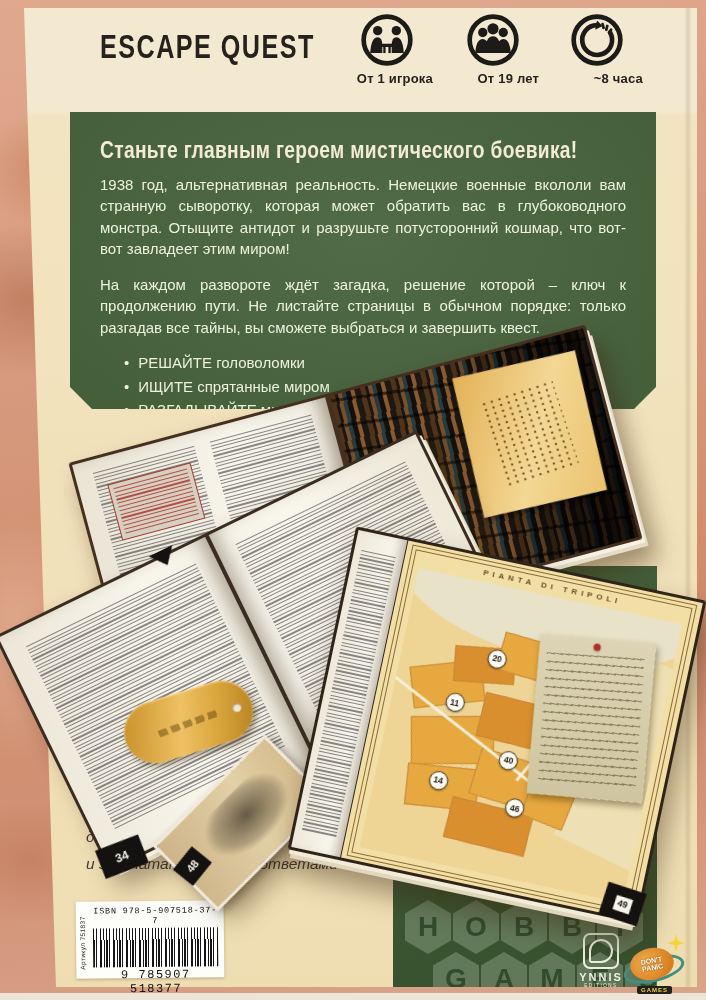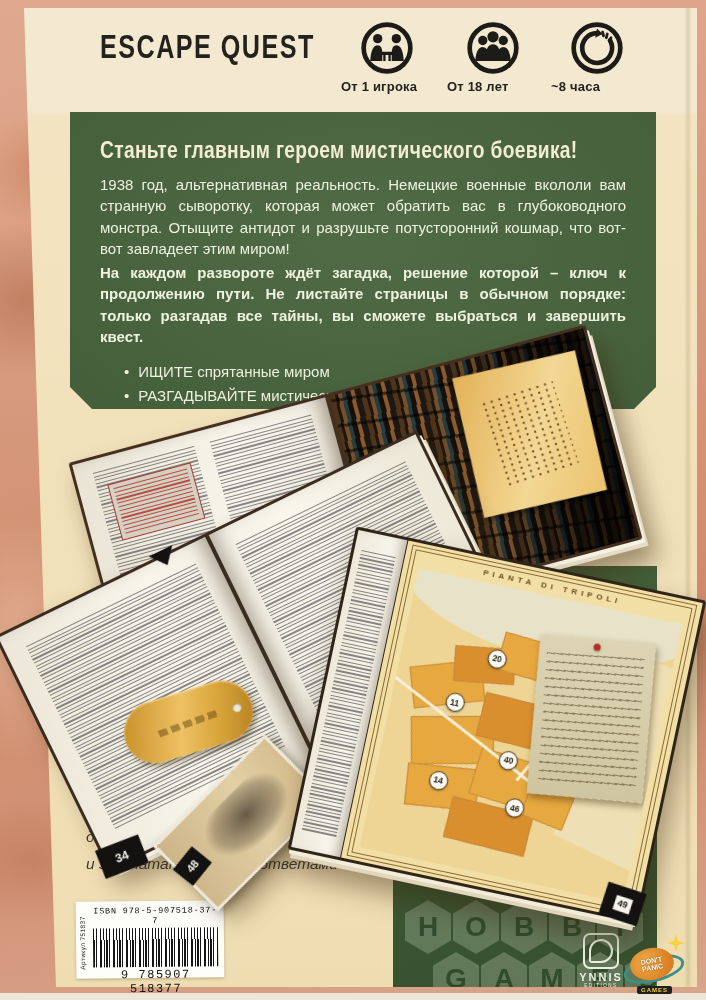--- a/index.html
+++ b/index.html
@@ -17,35 +17,35 @@
   .page{
     position:absolute;top:8px;left:0;right:9px;bottom:13px;z-index:1;
     background:linear-gradient(#f3e9d1 0%,#f3e9d1 10.4%,#f3e4c1 11%,#efddb2 100%);
     clip-path:polygon(24px 0,100% 0,100% 100%,56px 100%);
   }
   .fold{position:absolute;top:8px;bottom:13px;left:684px;width:8px;z-index:2;
     background:linear-gradient(90deg,transparent,rgba(120,95,55,.18),transparent);}
   
   .brand{position:absolute;left:100px;top:27px;z-index:3;font-size:34px;font-weight:bold;
     color:#25221e;letter-spacing:2px;transform:scaleX(.74);transform-origin:left top;white-space:nowrap;}
-  .stat{position:absolute;top:20px;width:92px;text-align:left;z-index:3;color:#25221e;}
+  .stat{position:absolute;top:12px;width:92px;text-align:right;z-index:3;color:#25221e;}
   .stat svg{display:block;margin:0 auto;}
   .stat .lbl{margin-top:3px;font-size:13px;font-weight:bold;letter-spacing:.2px;}
   
   .panel-top{
     position:absolute;left:70px;top:112px;width:586px;height:297px;z-index:3;
     box-sizing:border-box;padding:24px 30px 0;
     color:#edf2dd;
     background:radial-gradient(430px 270px at 50% 42%,#506b45,#455f3b 85%);
     clip-path:polygon(0 0,100% 0,100% calc(100% - 22px),calc(100% - 22px) 100%,22px 100%,0 calc(100% - 22px));
   }
   .h1{font-size:24px;font-weight:bold;color:#f2ecd3;letter-spacing:.4px;
       transform:scaleX(.8);transform-origin:left;white-space:nowrap;}
   .p{font-size:15px;line-height:1.42;text-align:justify;margin:10px 0 0;}
-  .p2{margin-top:3px;font-weight:bold;}
+  .p2{margin-top:15px;}
   .bullets{list-style:none;margin:13px 0 0;padding:0 0 0 24px;}
   .bullets li{font-size:15px;line-height:1.58;}
   .bullets li::before{content:"•";margin-right:9px;}
   .cta{margin-top:15px;font-size:15px;}
   .panel-bottom{
     position:absolute;left:393px;top:566px;width:264px;height:421px;z-index:3;overflow:hidden;
     background:linear-gradient(160deg,#47633c,#3c5733 55%,#36502e);
   }
   
   .wm-row{position:absolute;display:flex;gap:2px;}
@@ -201,21 +201,21 @@
   <div class="stat" style="left:447px;">
     <svg width="56" height="56" viewBox="0 0 60 60">
       <circle cx="30" cy="30" r="25" fill="none" stroke="#1d1b18" stroke-width="5"></circle>
       <circle cx="19" cy="22" r="5" fill="#1d1b18"></circle>
       <circle cx="41" cy="22" r="5" fill="#1d1b18"></circle>
       <path d="M11 44 Q12 29 19 29 Q25 29 26 40 L26 44 Z" fill="#1d1b18"></path>
       <path d="M49 44 Q48 29 41 29 Q35 29 34 40 L34 44 Z" fill="#1d1b18"></path>
       <circle cx="30" cy="18" r="6" fill="#1d1b18"></circle>
       <path d="M21 44 Q22 26 30 26 Q38 26 39 44 Z" fill="#1d1b18"></path>
     </svg>
-    <div class="lbl">От 18 лет</div>
+    <div class="lbl">От 19 лет</div>
   </div>
 
   <div class="stat" style="left:551px;">
     <svg width="56" height="56" viewBox="0 0 60 60">
       <circle cx="30" cy="30" r="25" fill="none" stroke="#1d1b18" stroke-width="5"></circle>
       <path d="M30 14 A16 16 0 1 0 44 22" fill="none" stroke="#1d1b18" stroke-width="5" stroke-linecap="round"></path>
       <path d="M30 9 L36 15 L28 19 Z" fill="#1d1b18"></path>
       <g stroke="#1d1b18" stroke-width="3" stroke-linecap="round">
         <line x1="36" y1="13" x2="37" y2="17"></line>
         <line x1="41" y1="15" x2="40" y2="19"></line>
@@ -223,20 +223,21 @@
       </g>
     </svg>
     <div class="lbl">~8 часа</div>
   </div>
 
   <div class="panel-top">
     <div class="h1">Станьте главным героем мистического боевика!</div>
     <p class="p">1938 год, альтернативная реальность. Немецкие военные вкололи вам странную сыворотку, которая может обратить вас в глубоководного монстра. Отыщите антидот и разрушьте потусторонний кошмар, что вот-вот завладеет этим миром!</p>
     <p class="p p2">На каждом развороте ждёт загадка, решение которой – ключ к продолжению пути. Не листайте страницы в обычном порядке: только разгадав все тайны, вы сможете выбраться и завершить квест.</p>
     <ul class="bullets" id="bullets">
+        <li><span>РЕШАЙТЕ</span><span> головоломки</span></li>
         <li><span>ИЩИТЕ</span><span> спрятанные миром</span></li>
         <li><span>РАЗГАДЫВАЙТЕ</span><span> мистические шифры</span></li>
       </ul>
     <p class="cta"><span>РАСКРОЙТЕ</span><span> все тайны общества «Аненербе»!</span></p>
   </div>
 
   <div class="panel-bottom">
     <div class="wm-row r1" id="wm1">
         <div class="hex">H</div>
         <div class="hex">O</div>

